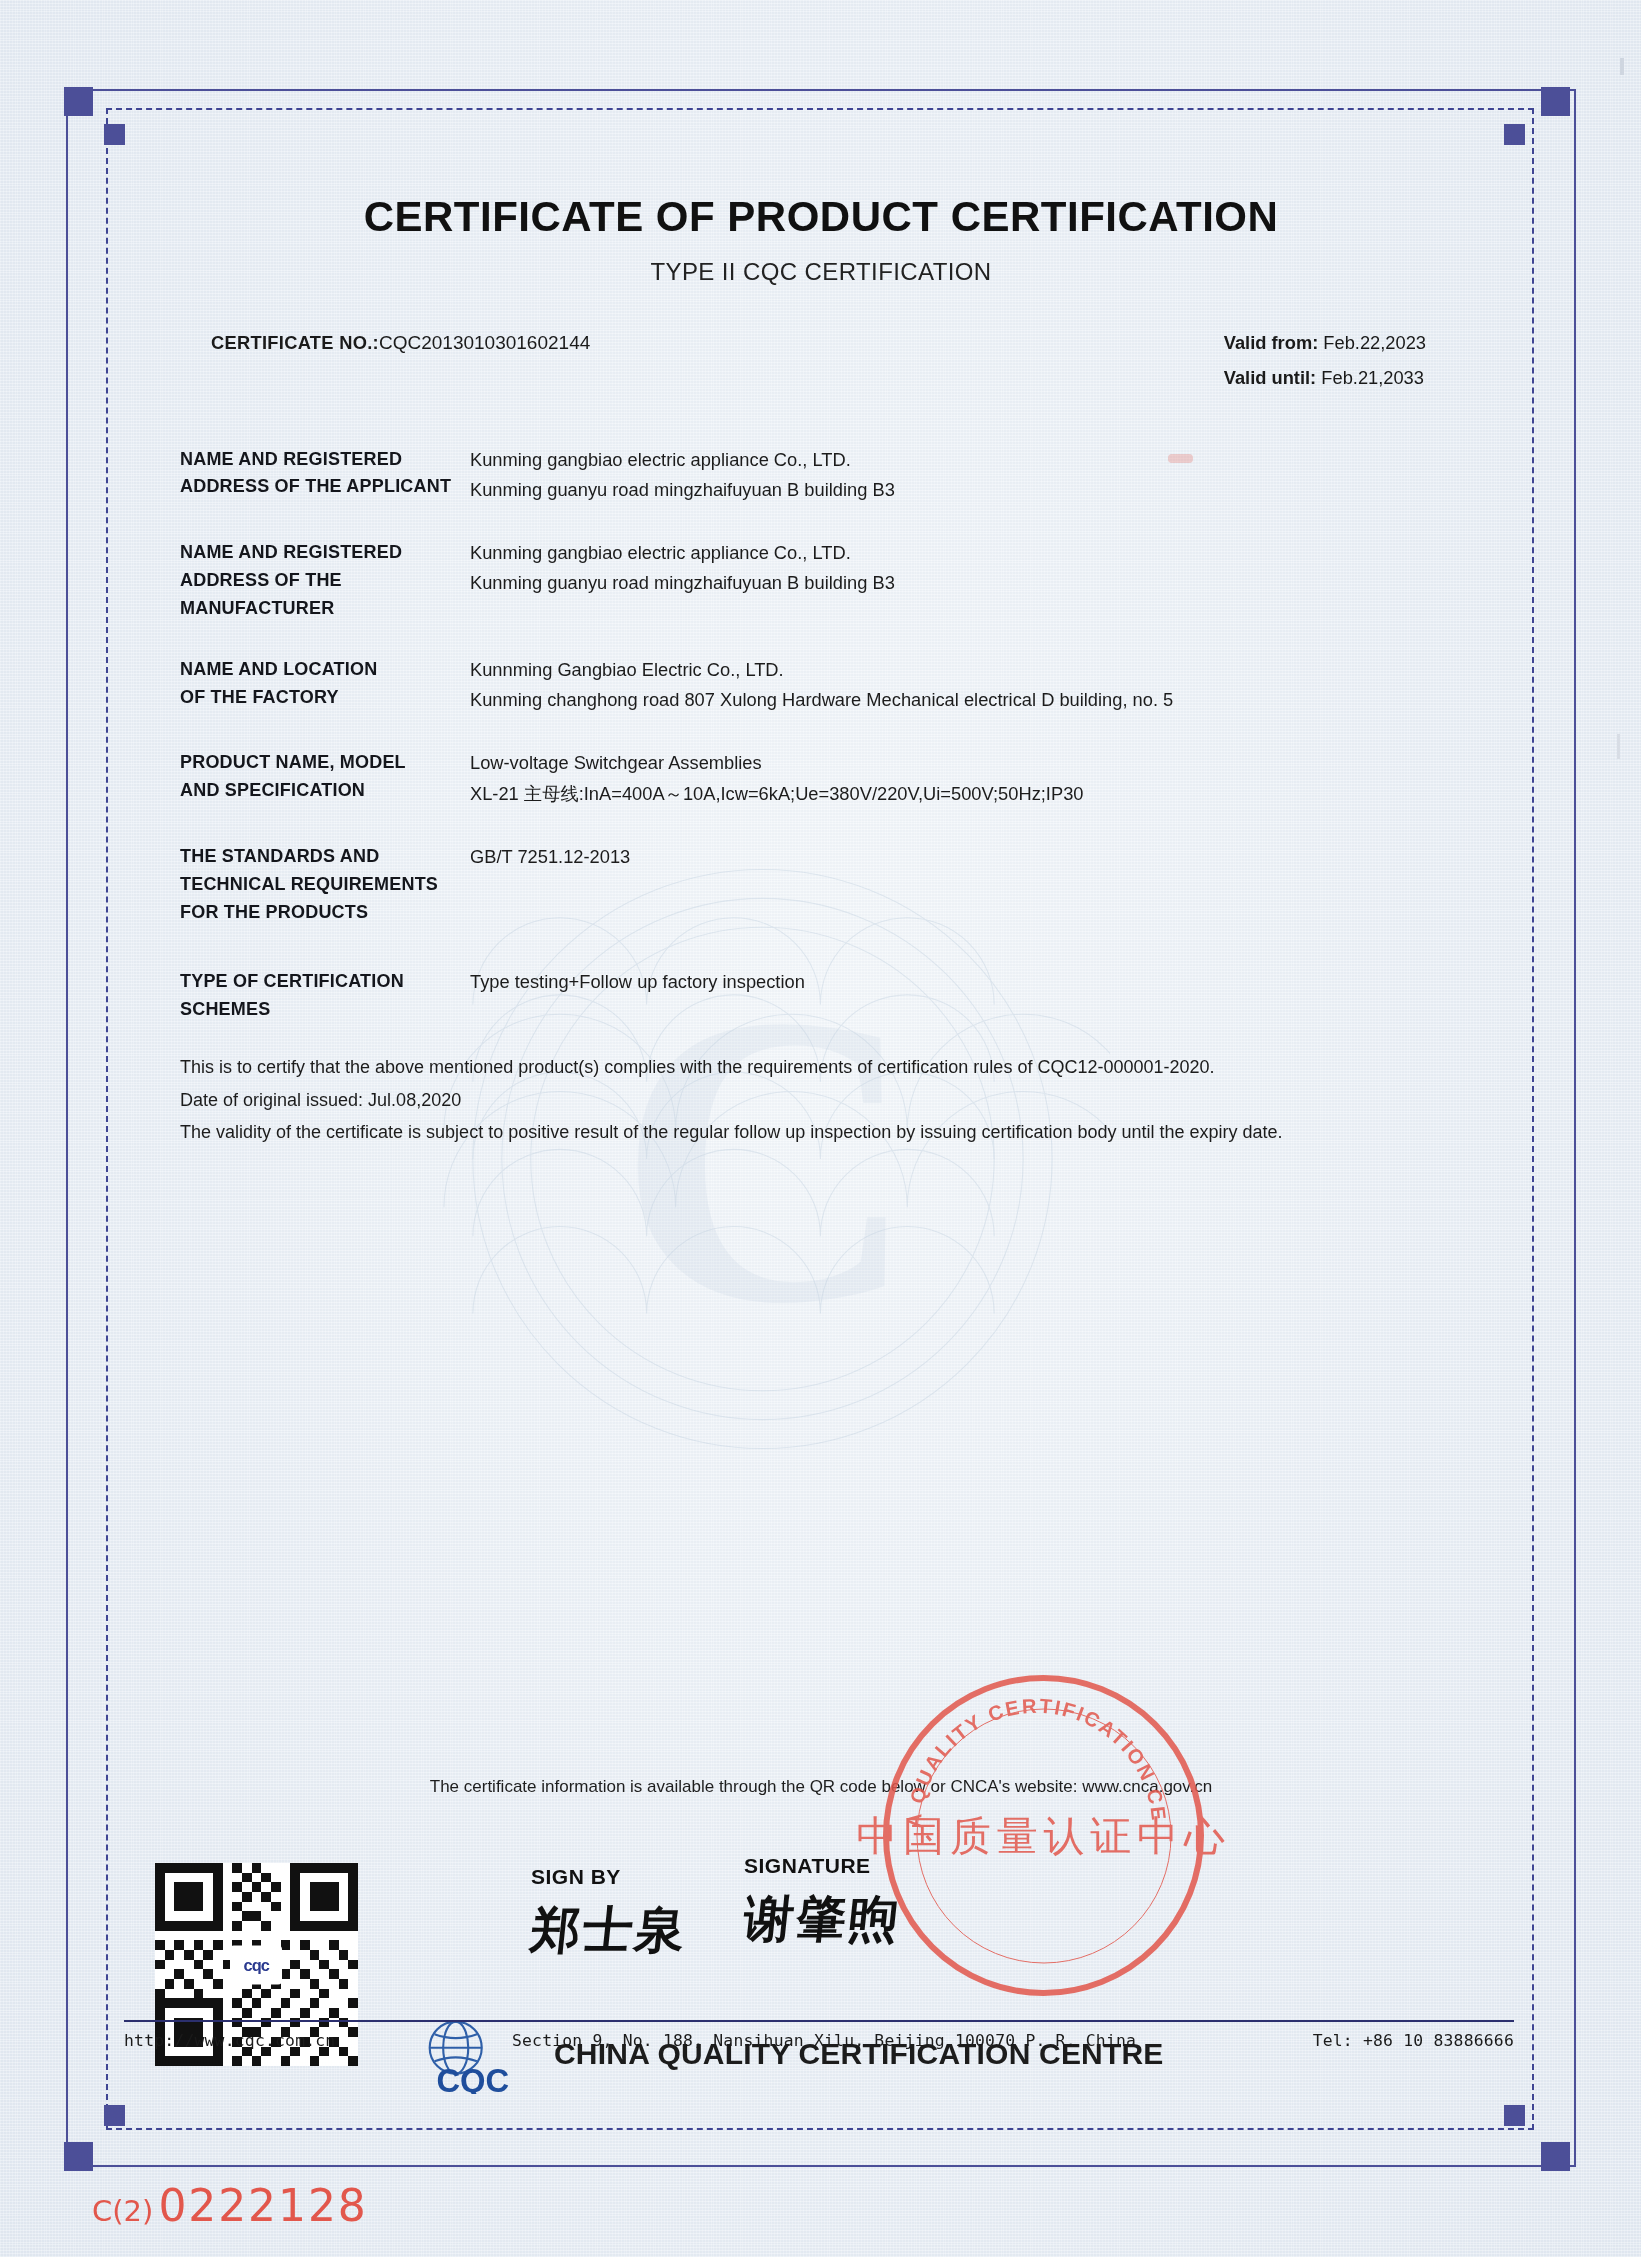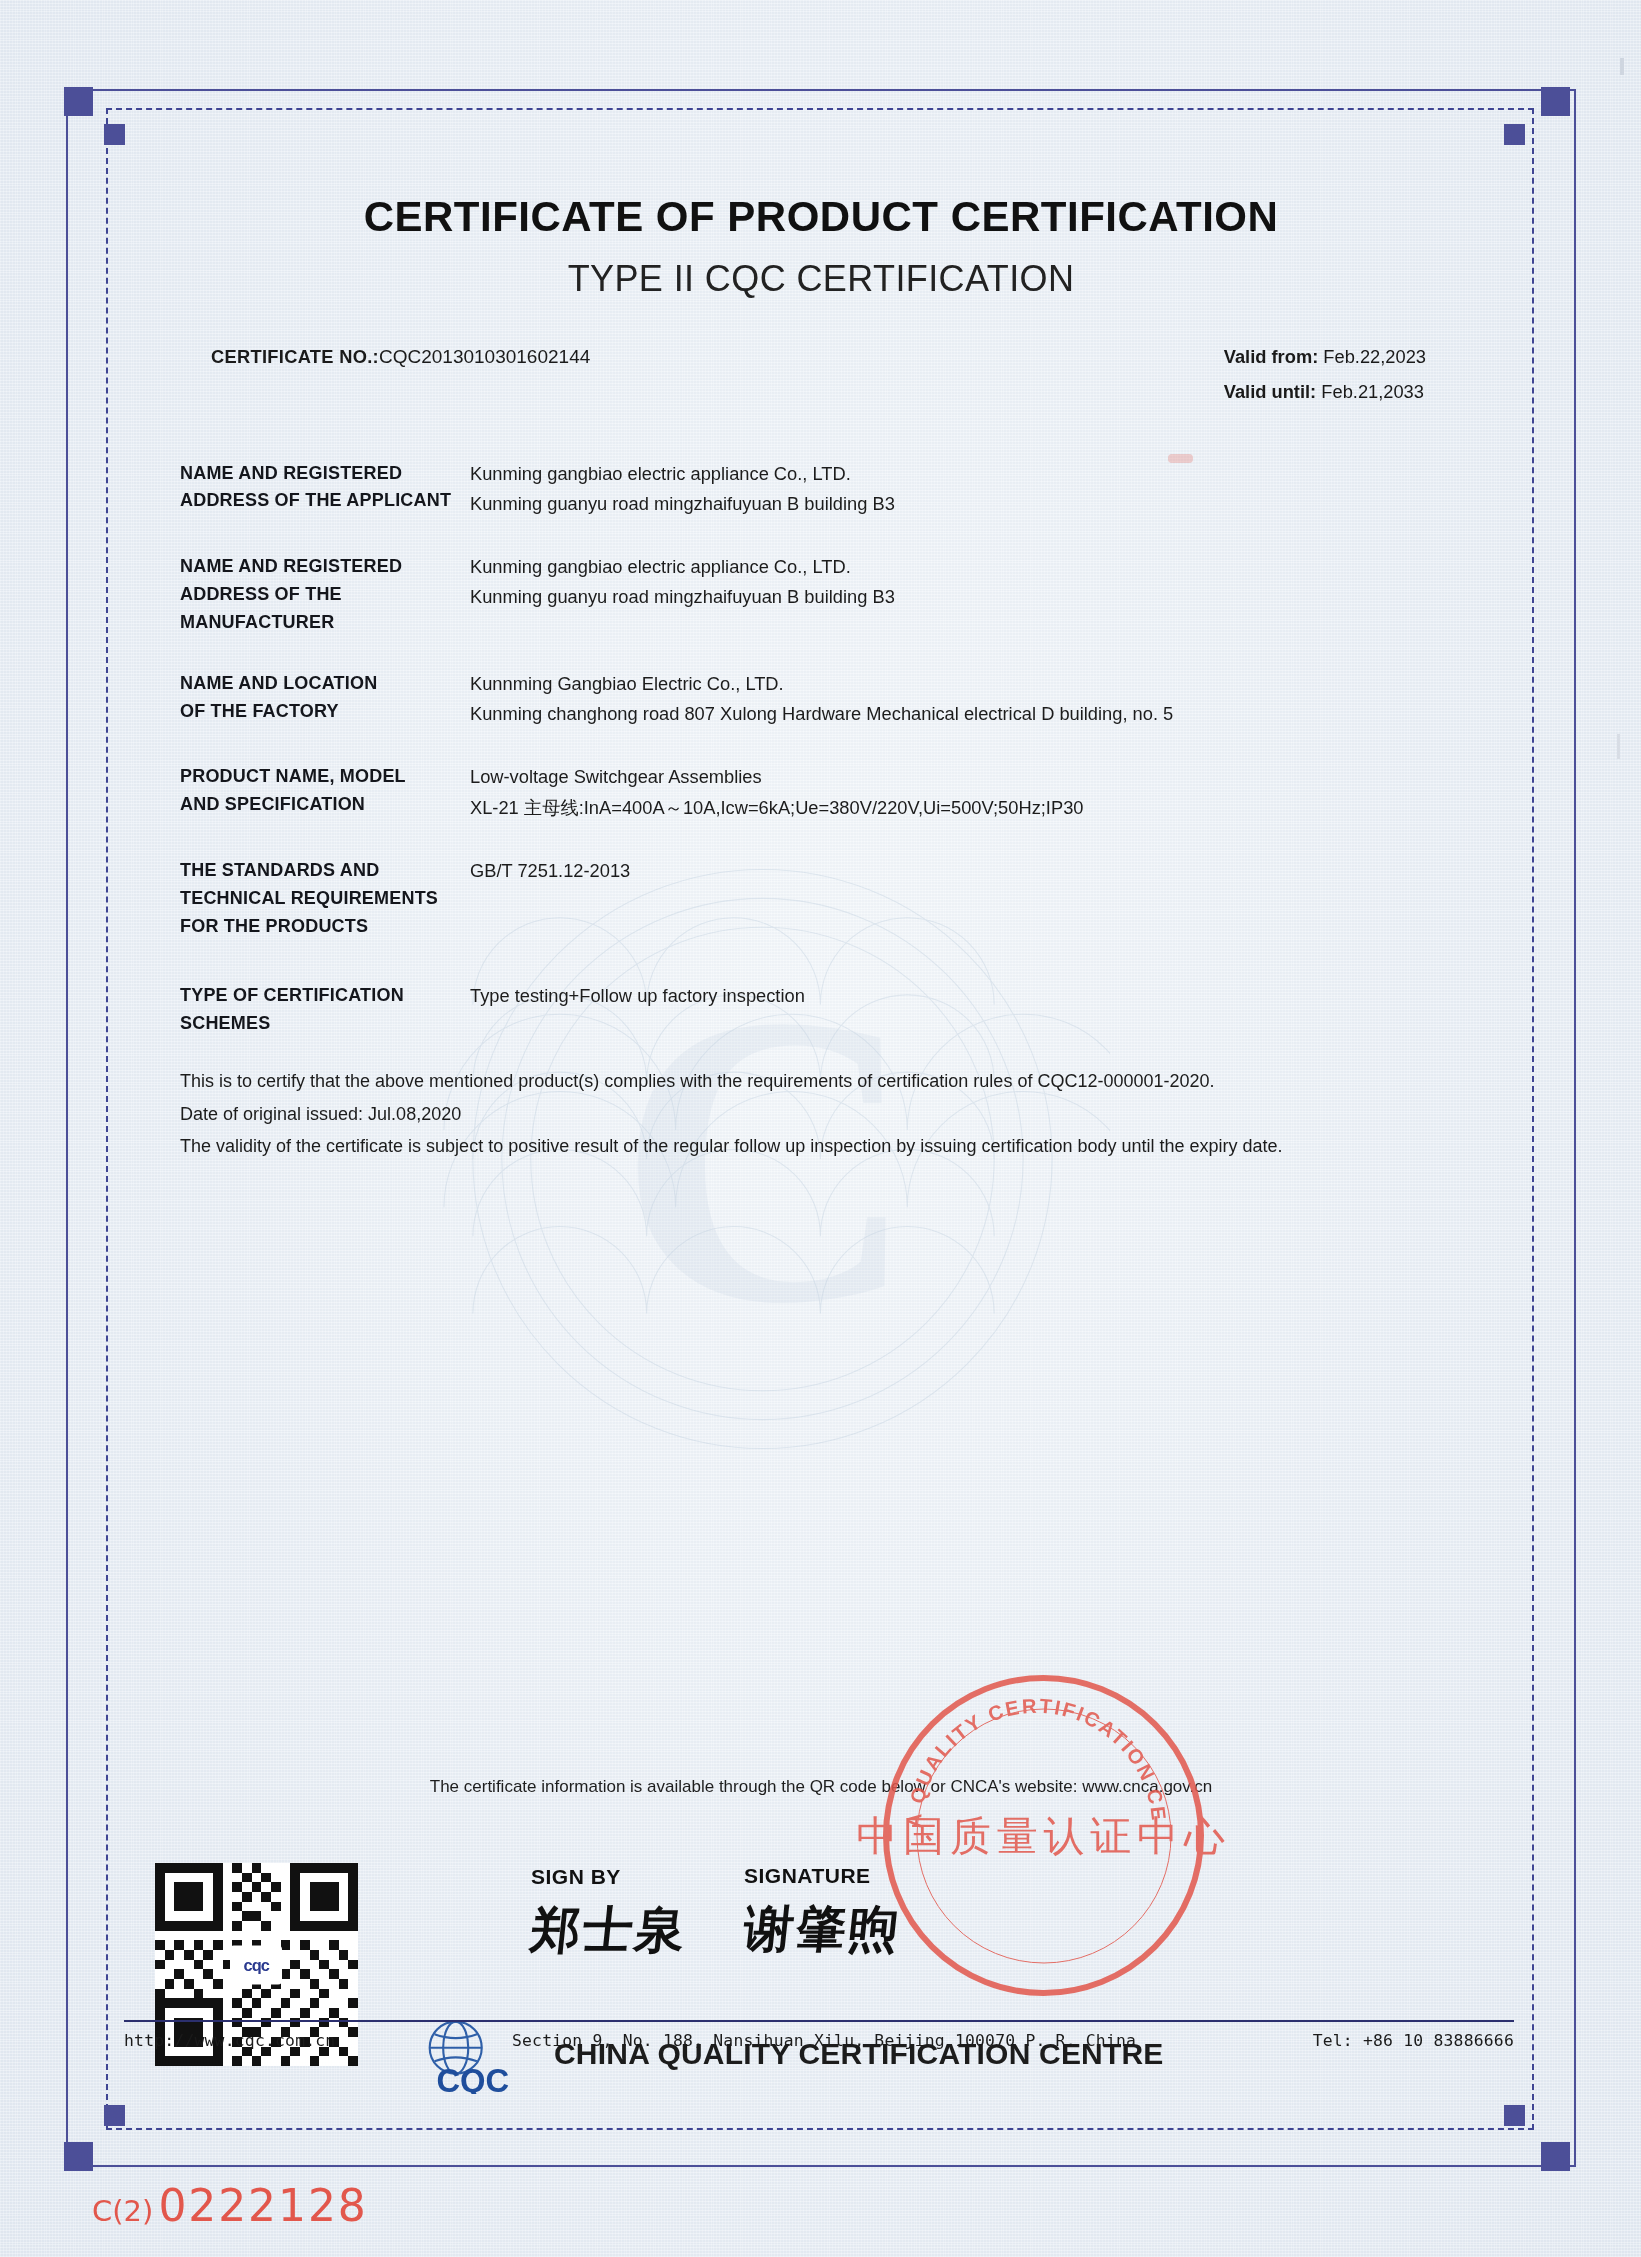--- a/index.html
+++ b/index.html
@@ -55,21 +55,21 @@
   .c-br-1{left:1541px;top:2142px;}
   .c-br-2{left:1504px;top:2105px;}
 
   
   .content{position:absolute;left:145px;top:145px;width:1352px;}
   .title{
     text-align:center;font-size:42px;font-weight:bold;color:#111;
     letter-spacing:0.5px;margin-top:48px;
   }
   .subtitle{
-    text-align:center;font-size:36px;color:#222;margin-top:17.4px;letter-spacing:0.4px;
+    text-align:center;font-size:24px;color:#222;margin-top:17.4px;letter-spacing:0.4px;
   }
   .certno-row{
     margin-top:46px;display:flex;justify-content:space-between;align-items:flex-start;
     padding-left:66px;padding-right:71px;
   }
   .certno-left{display:flex;gap:0;align-items:baseline;}
   .lbl-bold{font-weight:bold;font-size:18.3px;color:#1a1a1a;letter-spacing:0.3px;}
   .val{font-size:19px;color:#1b1b1b;}
   .valid-block{text-align:left;}
   .valid-line{font-size:18.3px;color:#1a1a1a;margin-bottom:12.6px;}
@@ -104,21 +104,21 @@
     display:flex;align-items:center;justify-content:center;
     font-size:16.4px;color:#2b3a8f;font-weight:bold;letter-spacing:-1px;
   }
   .sign-col{position:absolute;left:386px;top:21px;}
   .sign-h{font-size:21px;font-weight:bold;color:#111;letter-spacing:0.5px;}
   .sign-name{
     font-family:"DejaVu Sans", sans-serif;font-size:50px;color:#111;
     margin-top:7.7px;letter-spacing:1.9px;font-weight:600;
     transform:skewX(-6deg);
   }
-  .sig-col{position:absolute;left:599px;top:20px;}
+  .sig-col{position:absolute;left:599px;top:10px;}
   .cqc-row{position:absolute;left:272px;top:169px;display:flex;align-items:center;gap:21px;}
   .cqc-logo{width:116px;height:81px;position:relative;}
   .cqc-text{font-size:30px;font-weight:bold;color:#1c1c1c;letter-spacing:0.2px;}
 
   .seal{
     position:absolute;left:883px;top:1675px;width:309px;height:309px;
     border:6.8px solid #e2574c;border-radius:50%;
     opacity:.85;
   }
   .seal .inner{

